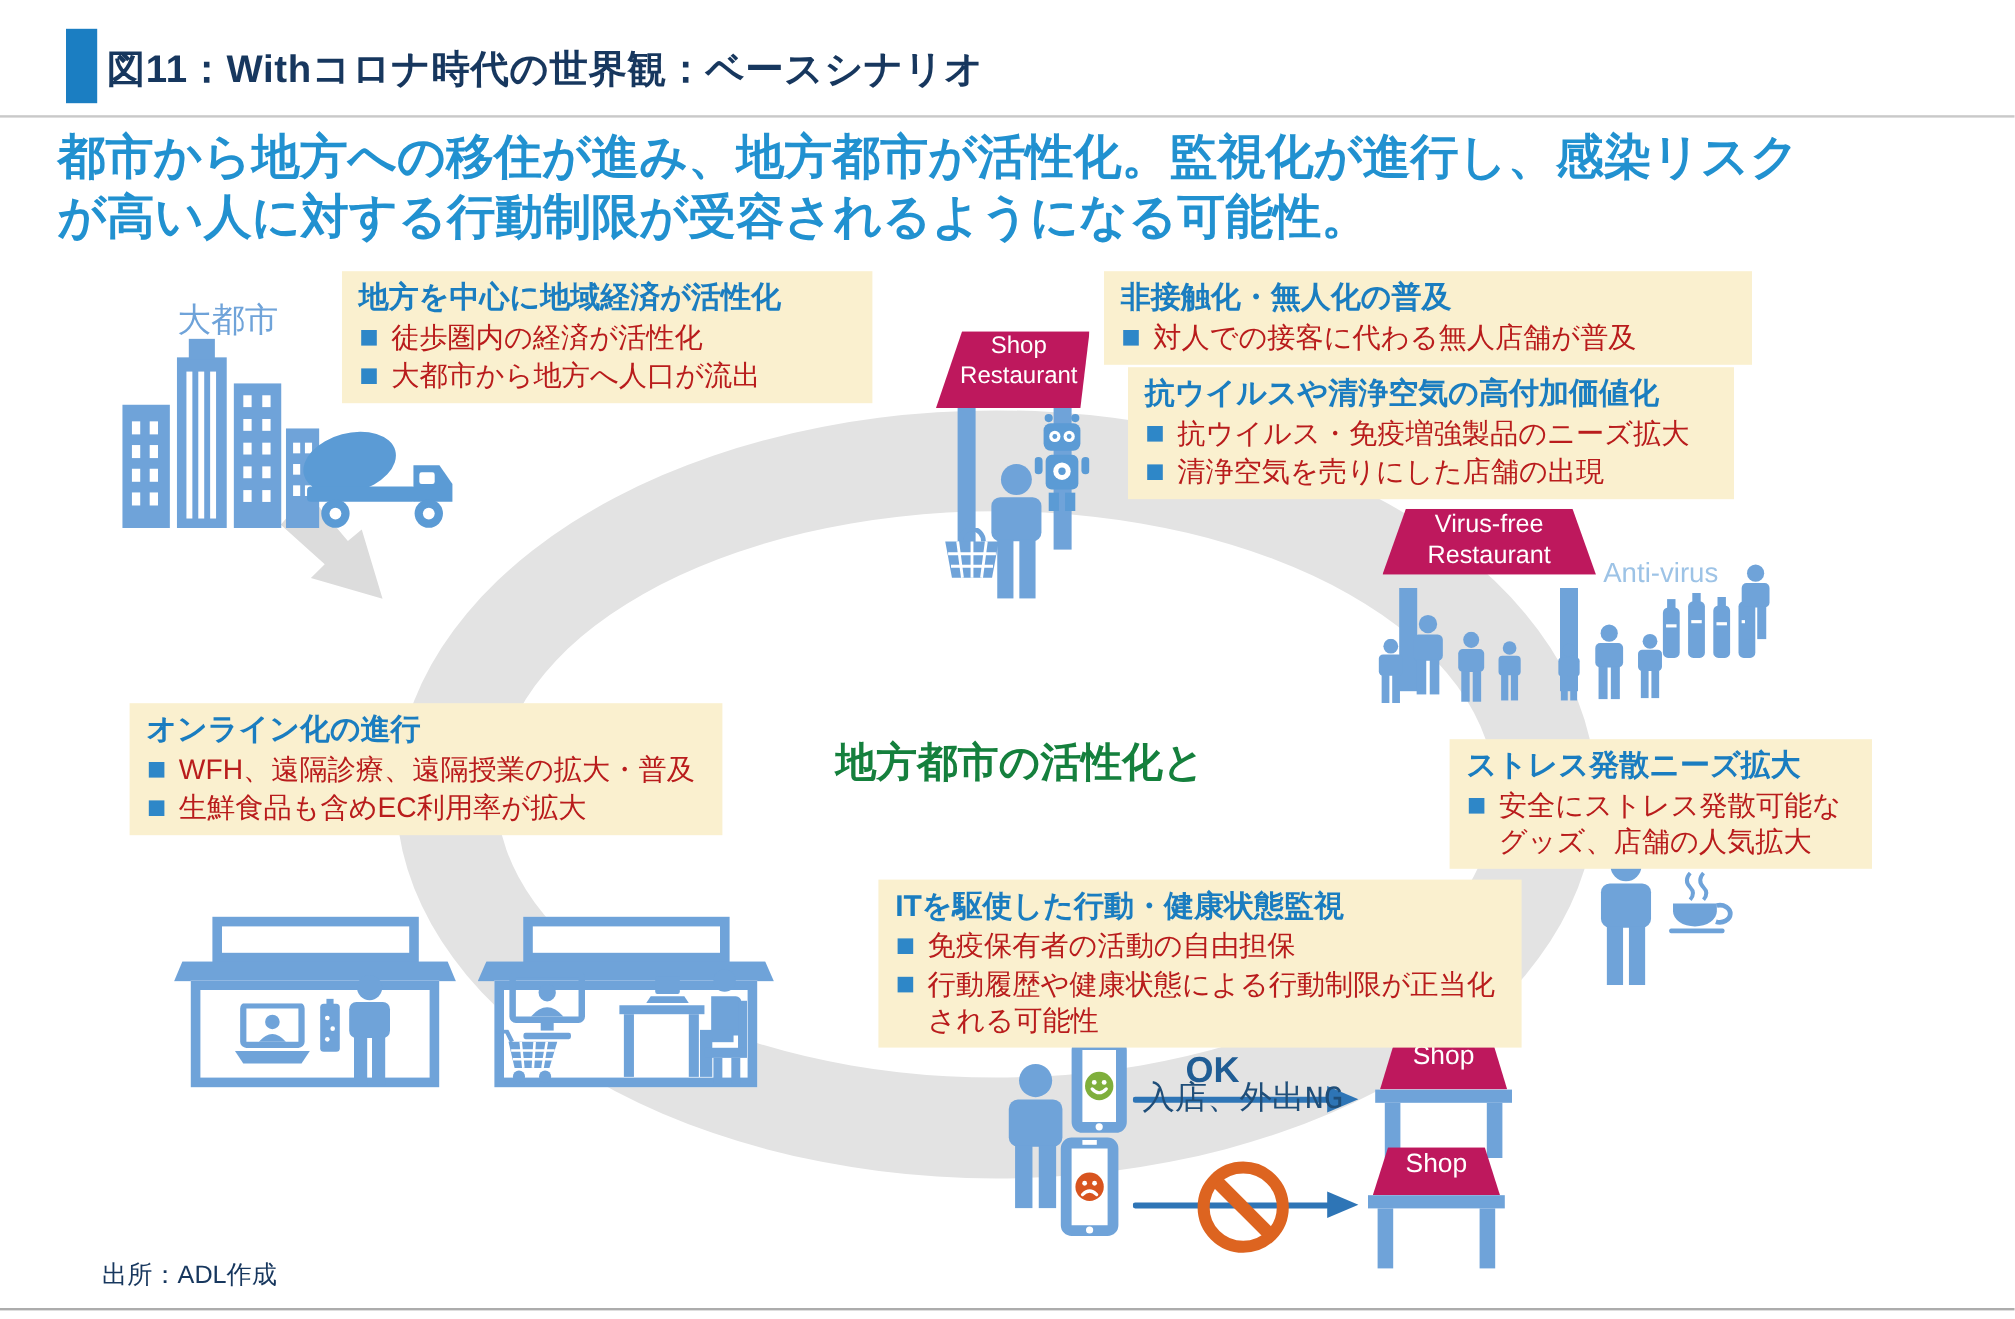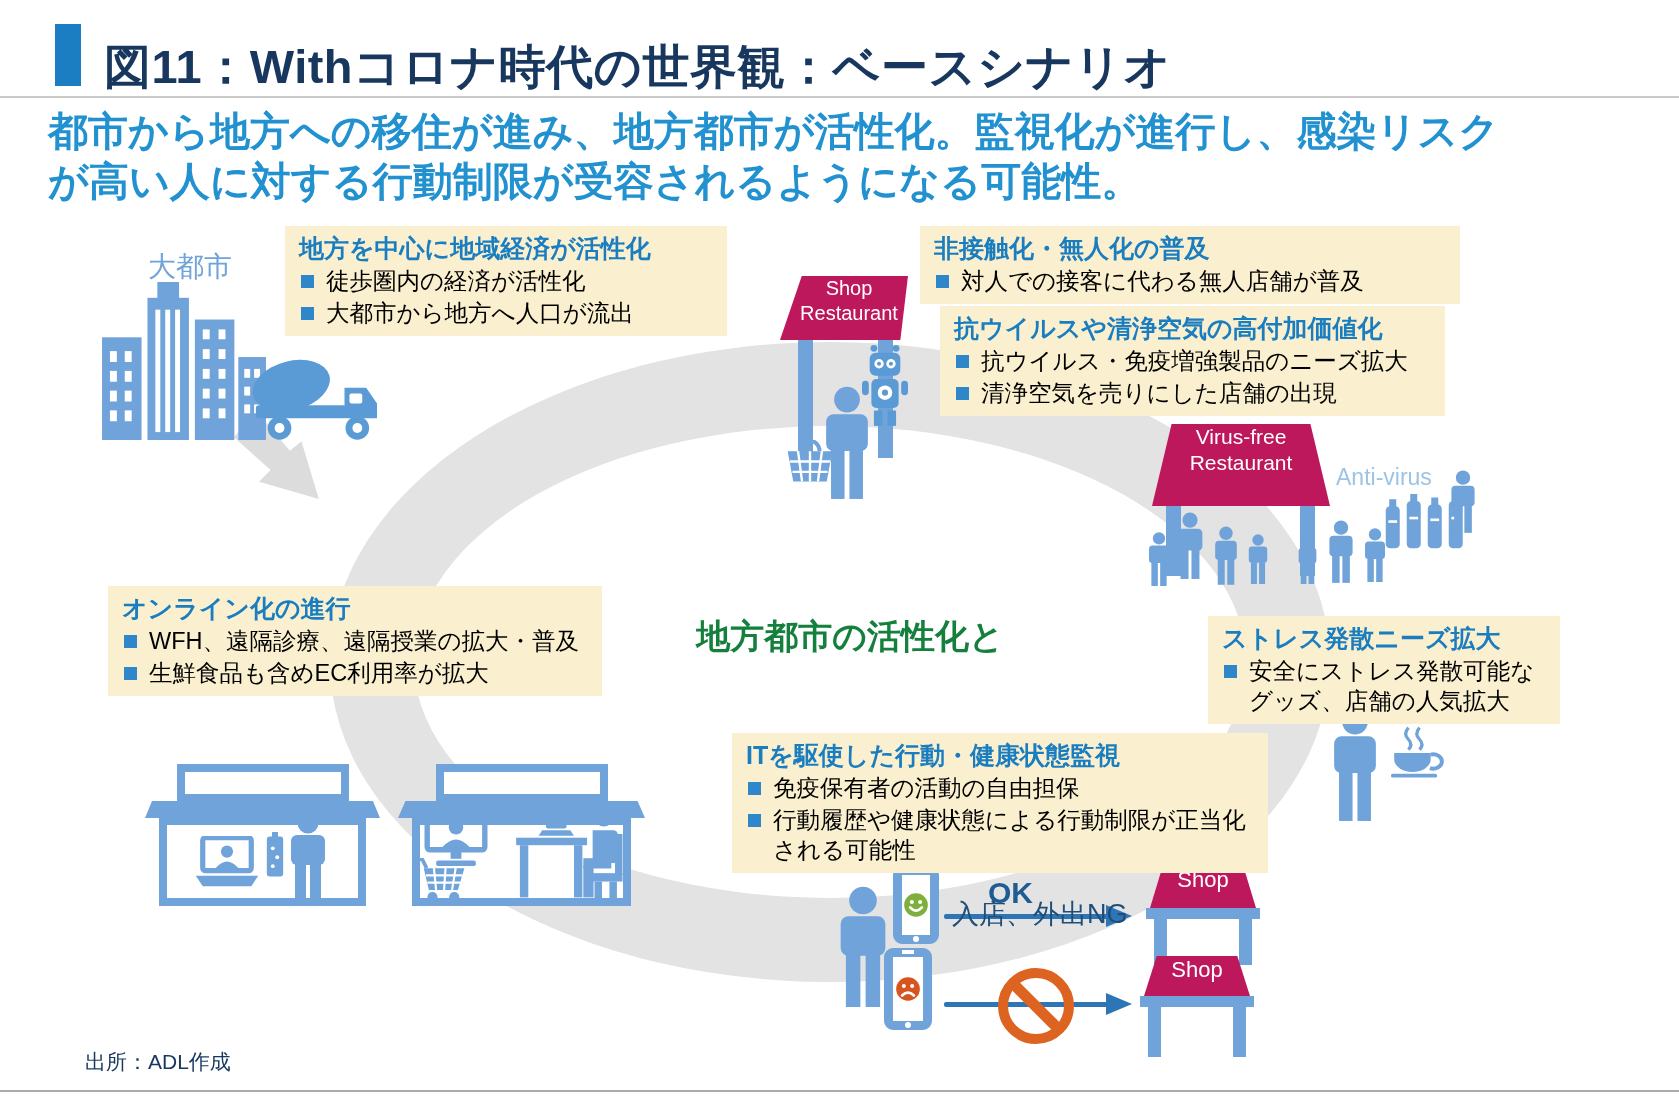--- a/index.html
+++ b/index.html
@@ -2,43 +2,43 @@
 <html><head>
 <meta charset="utf-8">
 <style>
   html,body{margin:0;padding:0;background:#fff;}
   #stage{position:relative;width:1679px;height:1099px;background:#fff;overflow:hidden;
          font-family:"Liberation Sans","DejaVu Sans",sans-serif;}
   svg.ico{position:absolute;fill:currentColor;}
 
   
   .accent-bar{position:absolute;left:55px;top:24px;width:26px;height:62px;background:#1B7EC2;}
-  .fig-title{position:absolute;left:104px;top:36px;font-size:47px;font-weight:bold;color:#17375E;letter-spacing:.5px;}
+  .fig-title{position:absolute;left:89px;top:36px;font-size:32px;font-weight:bold;color:#17375E;letter-spacing:.5px;}
   .top-rule{position:absolute;left:0;top:96px;width:1679px;height:2px;background:#C9C9C9;}
   .lead{position:absolute;left:48px;top:106px;width:1600px;font-size:40px;font-weight:bold;color:#2191D0;line-height:50px;}
 
   
   .ring{position:absolute;left:330px;top:342px;width:1000px;height:640px;border:84px solid #E3E3E3;
         border-radius:50%;box-sizing:border-box;z-index:0;}
 
   
   .box{position:absolute;background:#FAF0CF;padding:6px 14px 8px 14px;box-sizing:border-box;z-index:3;}
   .box-title{font-size:25px;font-weight:bold;color:#1A7DC0;line-height:32px;}
-  .bullet{display:flex;align-items:flex-start;font-size:23.5px;color:#000000;line-height:30px;margin-top:2px;}
+  .bullet{display:flex;align-items:flex-start;font-size:23.5px;color:#b91c1c;line-height:30px;margin-top:2px;}
   .sq{width:13px;height:13px;background:#2E87C8;margin:9px 12px 0 2px;flex:0 0 auto;}
 
   
   .center-text{position:absolute;left:590px;top:614px;width:520px;text-align:center;z-index:1;
                font-size:34px;font-weight:bold;color:#15803d;line-height:45px;}
 
   
   .bigcity-label{position:absolute;left:148px;top:248px;font-size:28px;color:#6FA3D9;z-index:1;}
   .antivirus-label{position:absolute;left:1336px;top:464px;font-size:23px;color:#9DC3E6;z-index:1;}
   .ok-label{position:absolute;left:988px;top:876px;font-size:30px;font-weight:600;color:#1F5C94;z-index:2;}
-  .ng-label{position:absolute;left:952px;top:896px;font-size:27px;color:#1F4E79;z-index:2;}
+  .ng-label{position:absolute;left:952px;top:896px;font-size:27px;color:#1F4E79;z-index:2;font-family:Liberation Mono, monospace;}
   .source{position:absolute;left:85px;top:1048px;font-size:21px;color:#17375E;}
   .bottom-rule{position:absolute;left:0;top:1090px;width:1679px;height:2px;background:#ACACAC;}
 
   
   .canopy{position:absolute;background:#be185d;color:#fff;text-align:center;z-index:2;
           display:flex;flex-direction:column;justify-content:flex-start;}
   .canopy .ln{line-height:1.25;}
   .leg{position:absolute;background:#6FA3D9;z-index:1;}
   .bar{position:absolute;background:#6FA3D9;z-index:1;}
 
@@ -342,21 +342,21 @@
   <svg class="ico blue2" style="left:862px;top:344px;width:46px;height:82px;z-index:2">
       <use href="#sym-robot"></use>
     </svg>
   <svg class="ico blue" style="left:820px;top:386px;width:54px;height:113px;z-index:2">
       <use href="#sym-person"></use>
     </svg>
   <svg class="ico blue" style="left:786px;top:440px;width:48px;height:43px;z-index:2">
       <use href="#sym-basket"></use>
     </svg>
 
-  <div class="canopy" style="left:1152px;top:424px;width:178px;height:82px;font-size:21px;
+  <div class="canopy" style="left:1152px;top:424px;width:178px;height:55px;font-size:21px;
        clip-path:polygon(11% 0,89% 0,100% 100%,0 100%)">
     <span class="ln">Virus-free</span>
     <span class="ln">Restaurant</span>
   </div>
   <div class="leg" style="left:1166px;top:490px;width:15px;height:86px"></div>
   <div class="leg" style="left:1300px;top:490px;width:15px;height:86px"></div>
 
   <svg class="ico blue" style="left:1146px;top:532px;width:26px;height:54px;z-index:1">
       <use href="#sym-person"></use>
     </svg>

